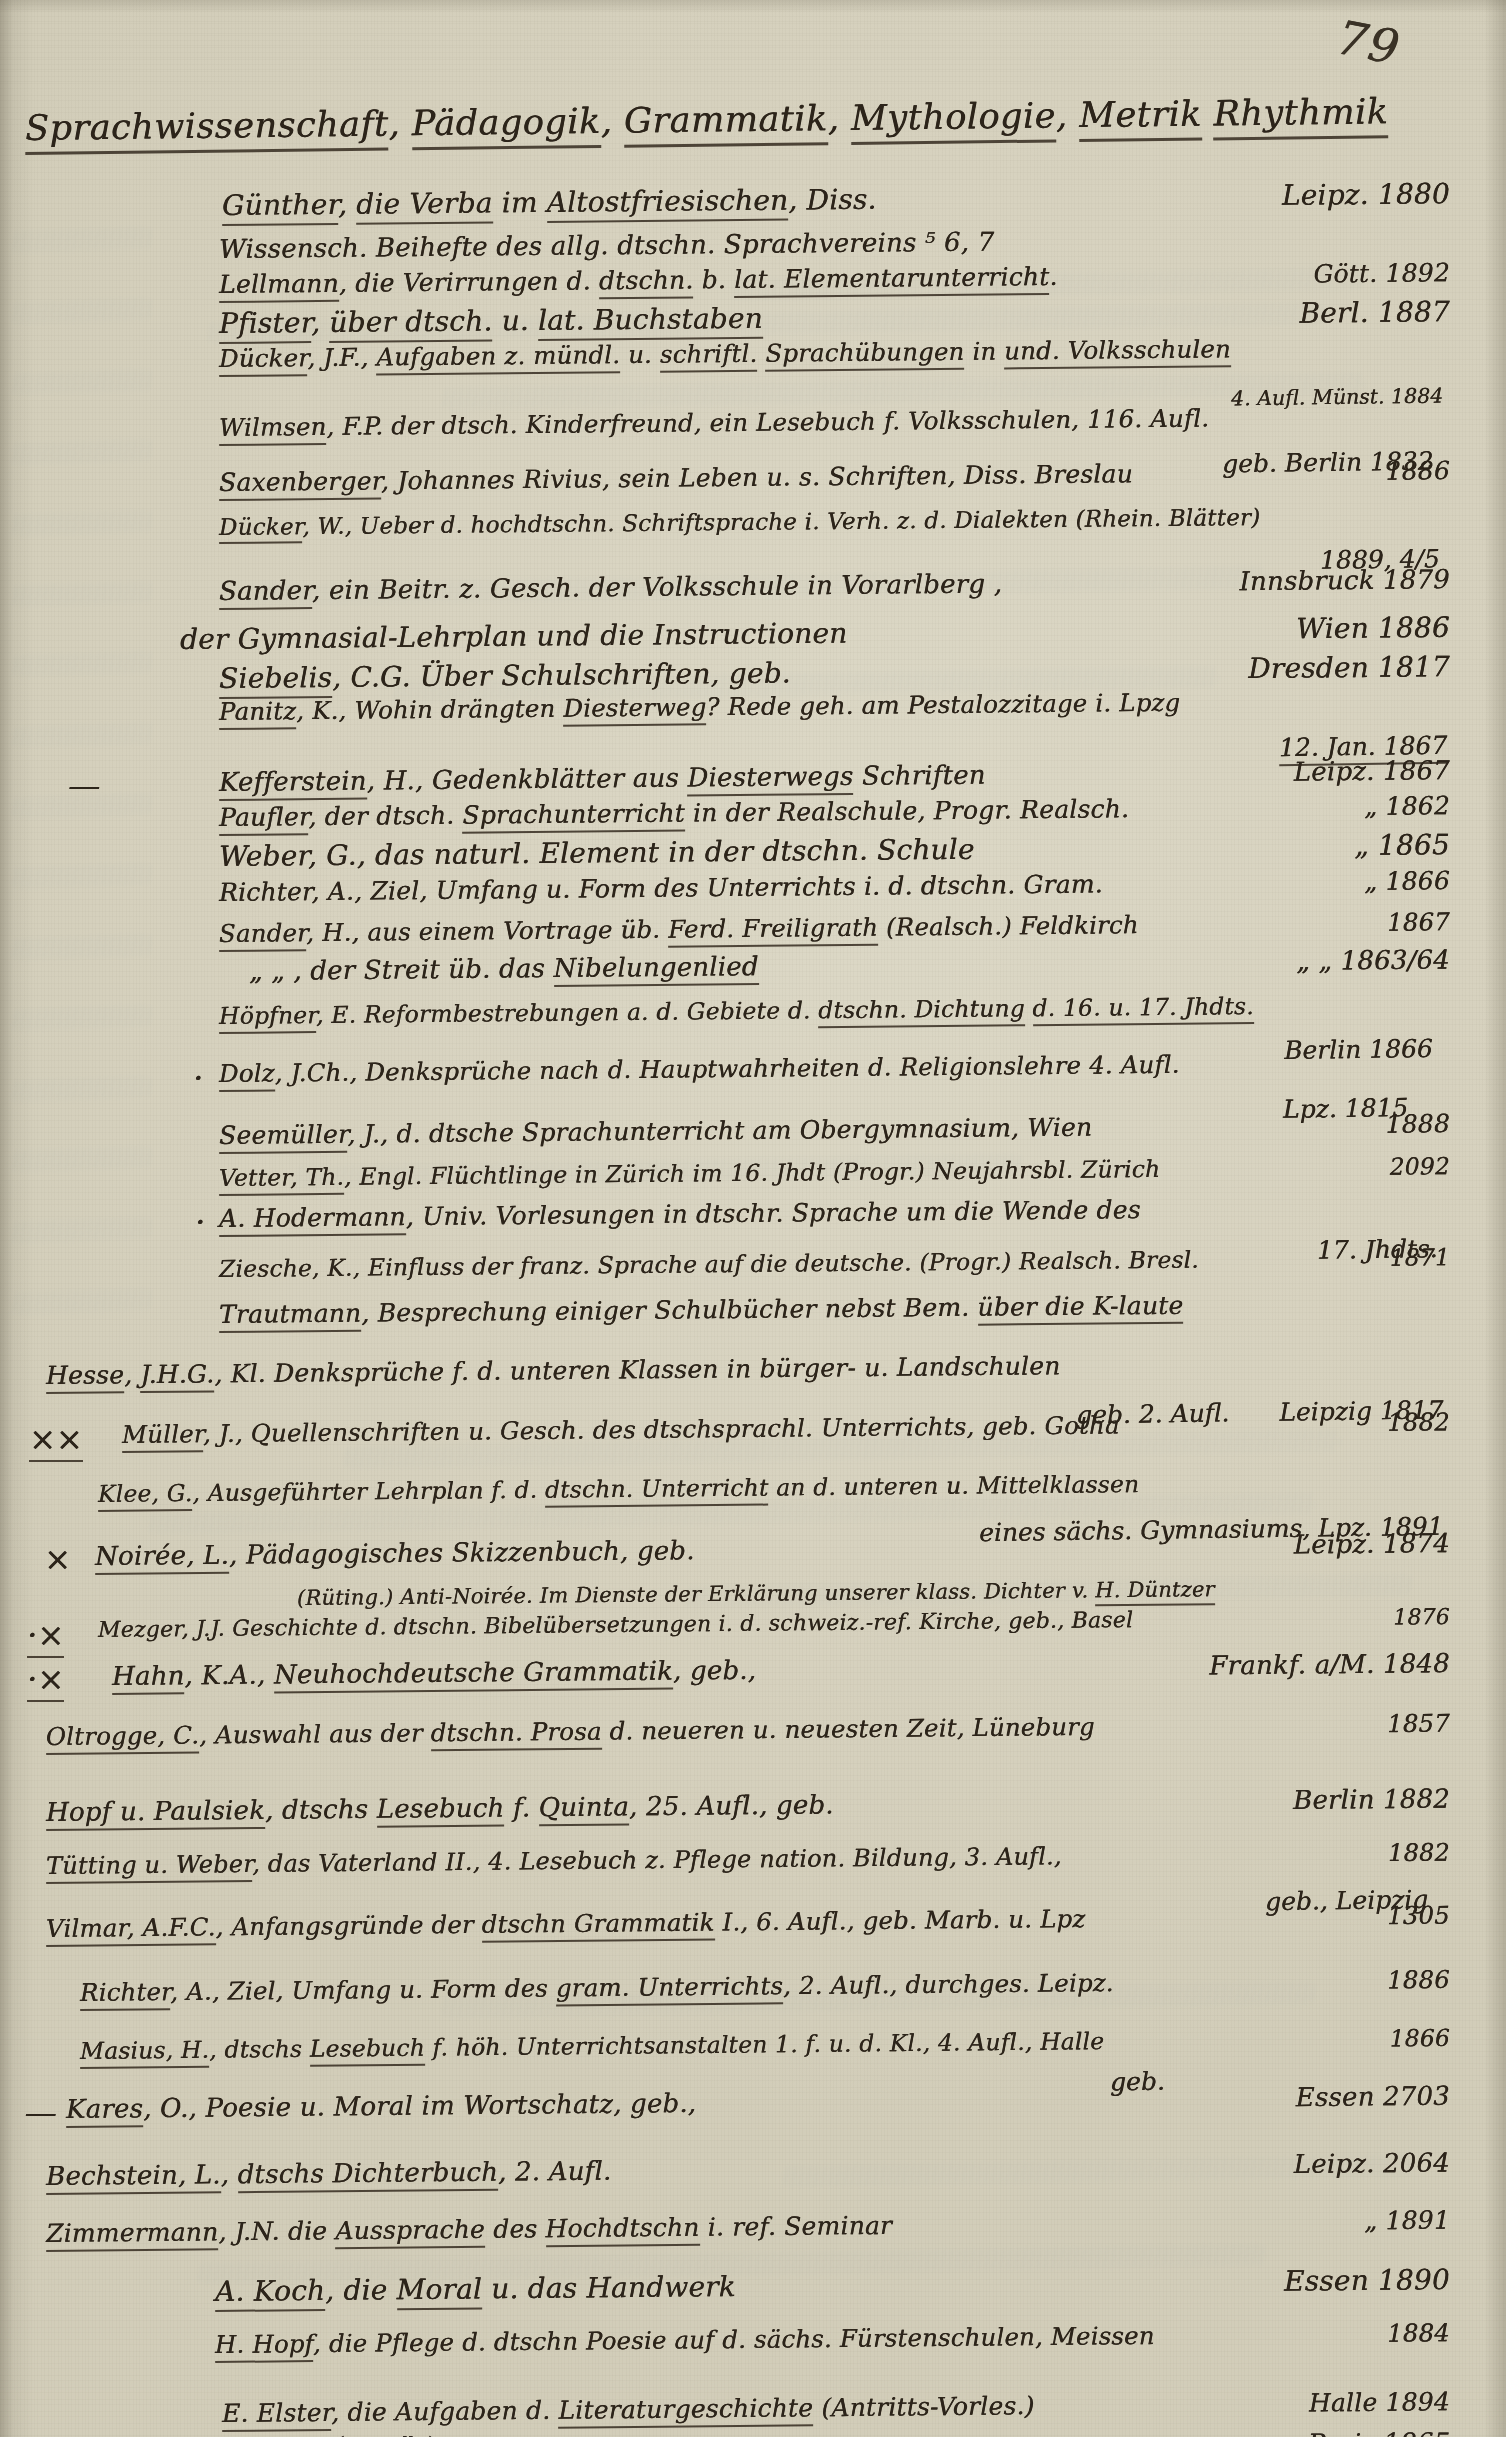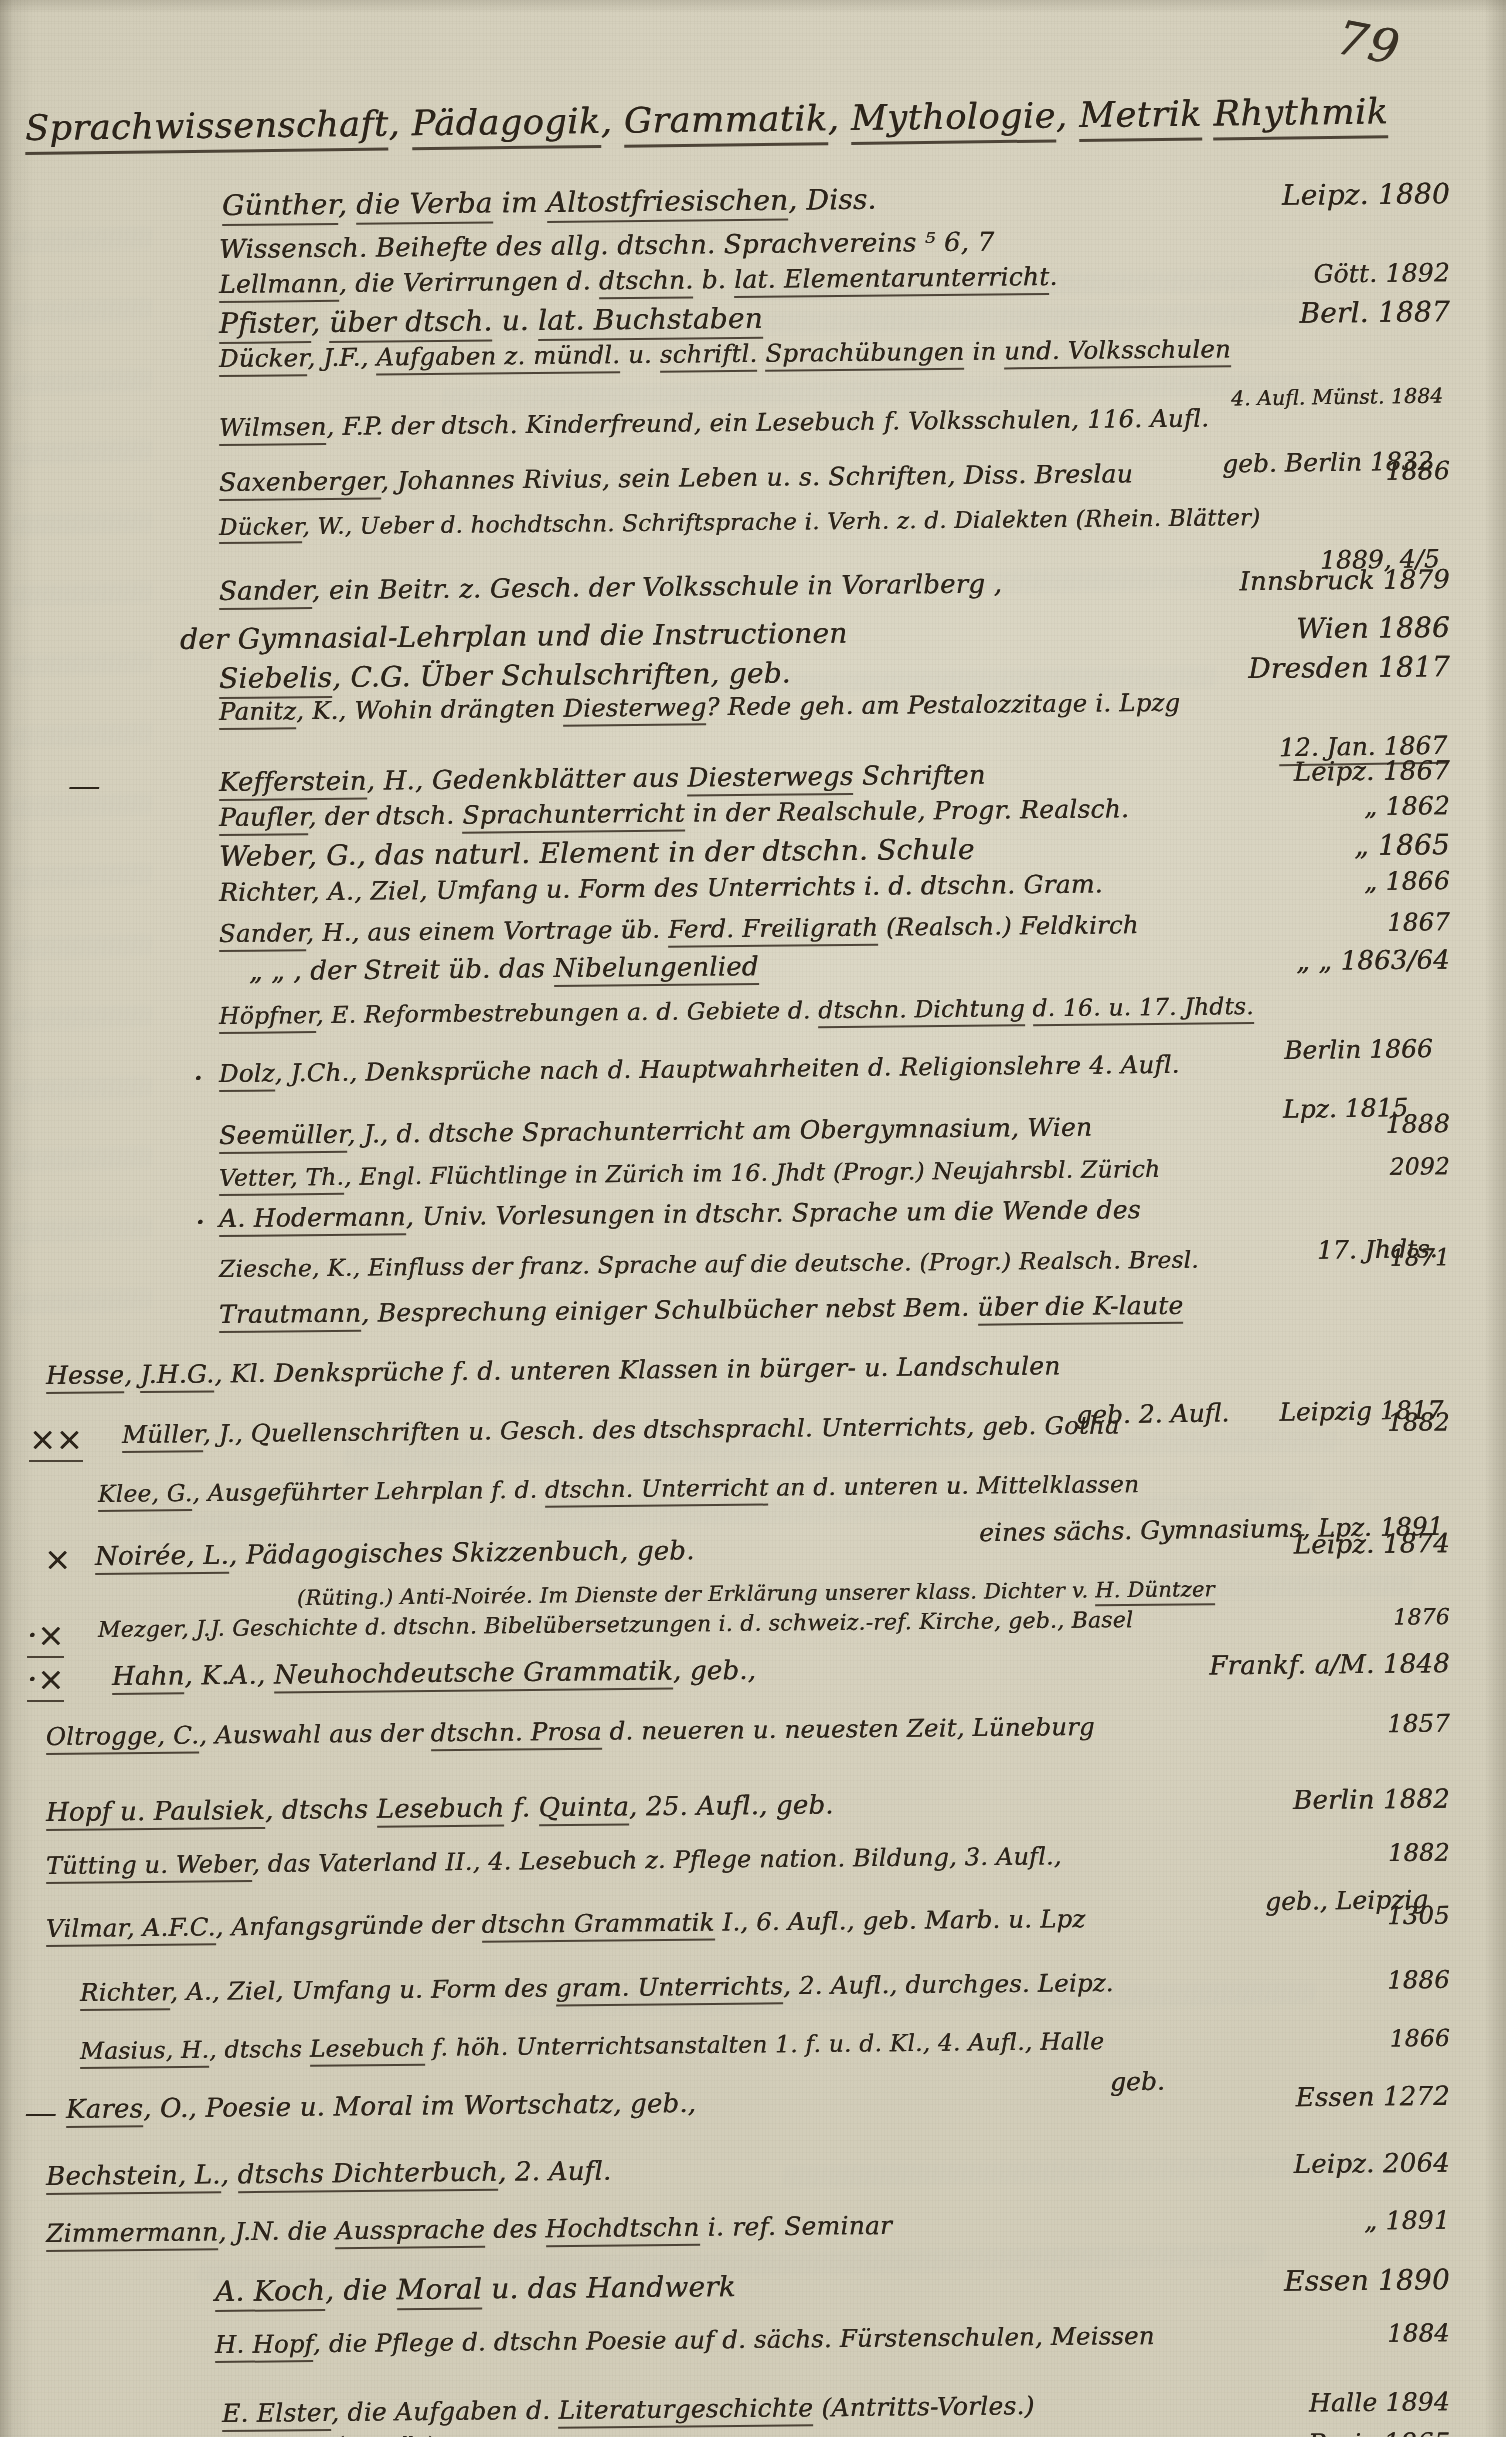--- a/index.html
+++ b/index.html
@@ -264,21 +264,21 @@
       <span><span class="u">Richter</span><span>, A., Ziel, Umfang u. Form des </span><span class="u">gram. Unterrichts</span><span>, 2. Aufl., durchges. Leipz.</span></span>
       <span class="year">1886</span>
     </div>
     <div class="entry" style="top: 2037px; left: 80px; right: 56px; font-size: 23.4px;">
       <span><span class="u">Masius, H.</span><span>, dtschs </span><span class="u">Lesebuch</span><span> f. höh. Unterrichtsanstalten 1. f. u. d. Kl., 4. Aufl., Halle</span></span>
       <span class="year">1866</span>
     </div>
     <div class="r2" style="top: 2067px; right: 341px;">geb.</div>
     <div class="entry" style="top: 2093px; left: 66px; right: 56px; font-size: 26px;">
       <span><span class="u">Kares</span><span>, O., Poesie u. Moral im Wortschatz, geb.,</span></span>
-      <span class="year">Essen 1272</span>
+      <span class="year">Essen 2703</span>
     </div>
     <span class="mark" style="top: 2093px; left: 24.4px;">—</span>
     <div class="entry" style="top: 2160px; left: 46px; right: 56px; font-size: 26px;">
       <span><span class="u">Bechstein, L.</span><span>, </span><span class="u">dtschs Dichterbuch</span><span>, 2. Aufl.</span></span>
       <span class="year">Leipz. 2064</span>
     </div>
     <div class="entry" style="top: 2218px; left: 46px; right: 56px; font-size: 25px;">
       <span><span class="u">Zimmermann</span><span>, J.N. die </span><span class="u">Aussprache</span><span> des </span><span class="u">Hochdtschn</span><span> i. ref. Seminar</span></span>
       <span class="year">„    1891</span>
     </div>

